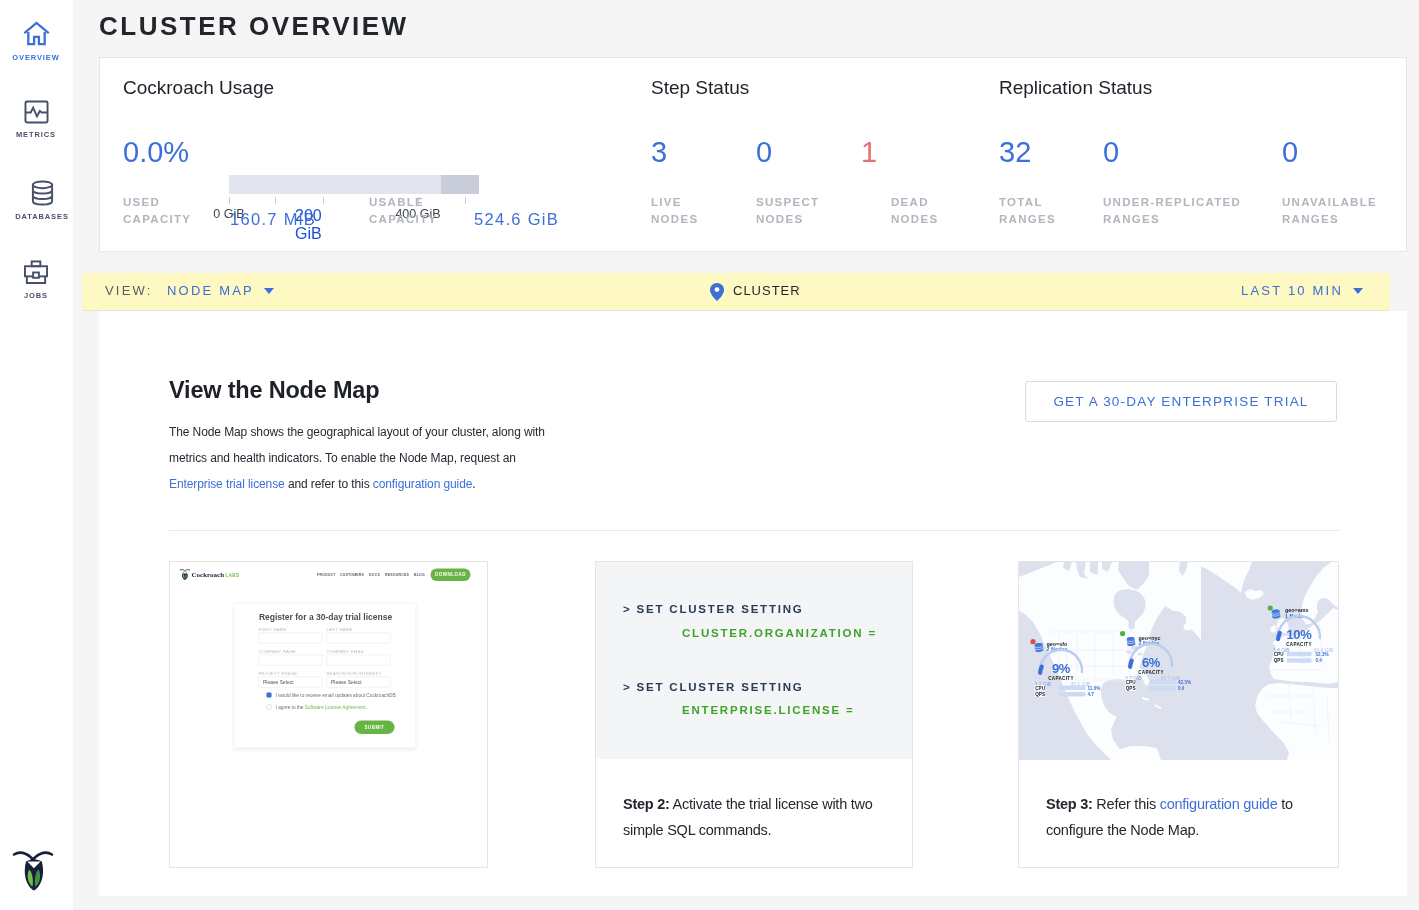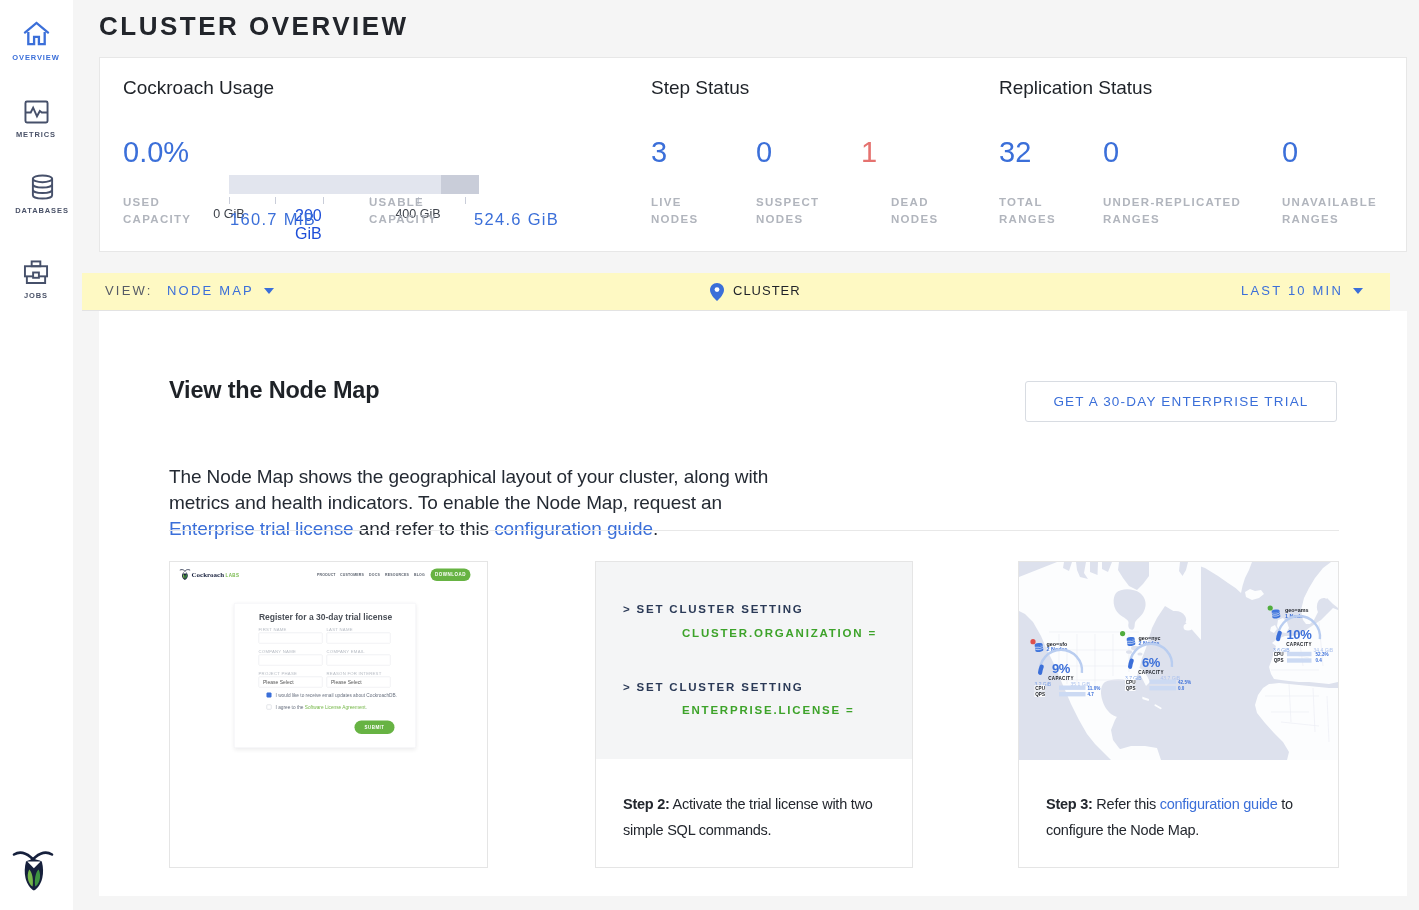--- a/index.html
+++ b/index.html
@@ -25,21 +25,21 @@
 .gvalue { position:absolute; font-size:16.5px; color:#3b6fd9; letter-spacing:1.3px; }
 
 
 .toolbar { position:absolute; left:82px; top:273px; width:1308px; height:38px; background:#fef9c3; border-bottom:1px solid #e3e3e3; }
 .tb { position:absolute; top:10px; font-size:13px; letter-spacing:2.2px; font-weight:500; }
 .caret { display:inline-block; width:0; height:0; border-left:5px solid transparent; border-right:5px solid transparent; border-top:6px solid #3b6fd9; vertical-align:middle; margin-left:10px; margin-bottom:2px; }
 
 
 .panel { position:absolute; left:99px; top:311px; width:1308px; height:585px; background:#fff; }
 .h2 { position:absolute; left:70px; top:66px; font-size:23.5px; font-weight:600; color:#1e2227; letter-spacing:-0.2px; }
-.para { position:absolute; left:70px; top:108px; font-size:19px; color:#242a33; line-height:26px; letter-spacing:-0.1px;margin-top:45px; }
+.para { position:absolute; left:70px; top:108px; font-size:12px; color:#242a33; line-height:26px; letter-spacing:-0.1px; }
 .para a { color:#3b6fd9; text-decoration:none; }
 .trialbtn { position:absolute; left:926px; top:70px; width:312px; height:41px; border:1px solid #d8dce2; border-radius:3px; background:#fff; color:#3b6fd9; font-size:13.5px; letter-spacing:1.2px; text-align:center; line-height:40px; font-weight:500; }
 .hr { position:absolute; left:70px; top:219px; width:1170px; height:1px; background:#e8e8e8; }
 
 
 .card { position:absolute; top:250px; height:307px; background:#fff; }
 .card1 { left:70px; width:319px; border:1px solid #e5e5e5; }
 .card2 { left:496px; width:318px; border:1px solid #e5e5e5; overflow:hidden; }
 .card3 { left:919px; width:321px; border:1px solid #e5e5e5; }
 .step { position:absolute; left:27px; top:229px; width:274px; font-size:14.5px; color:#23272e; line-height:26px; letter-spacing:-0.25px; }
@@ -76,21 +76,21 @@
       </svg>
       <span class="lbl">OVERVIEW</span>
     </div>
     <div class="navitem" style="top:100px;">
       <svg width="25" height="24" viewBox="0 0 26 25" fill="none" stroke="#46506a" stroke-width="2" style="display:block;margin:0 auto;">
         <rect x="1.5" y="1.5" width="23" height="22" rx="1.5"></rect>
         <path d="M1.5 13 L7 13 L9.5 8 L13.5 17 L16.5 11.5 L18.5 13 L24.5 13"></path>
       </svg>
       <span class="lbl">METRICS</span>
     </div>
-    <div class="navitem" style="top:174px;padding-left:12px;">
+    <div class="navitem" style="top:180px;padding-left:12px;">
       <svg width="25" height="26" viewBox="0 0 26 27" fill="none" stroke="#46506a" stroke-width="2" style="display:block;margin:0 auto;">
         <ellipse cx="13" cy="5" rx="10" ry="3.5"></ellipse>
         <path d="M3 5 V22 C3 24 7.5 25.5 13 25.5 C18.5 25.5 23 24 23 22 V5"></path>
         <path d="M3 10.6 C3 12.6 7.5 14.1 13 14.1 C18.5 14.1 23 12.6 23 10.6"></path>
         <path d="M3 16.3 C3 18.3 7.5 19.8 13 19.8 C18.5 19.8 23 18.3 23 16.3"></path>
       </svg>
       <span class="lbl">DATABASES</span>
     </div>
     <div class="navitem" style="top:260px;">
       <svg width="26" height="25" viewBox="0 0 27 26" fill="none" stroke="#46506a" stroke-width="2" style="display:block;margin:0 auto;">

